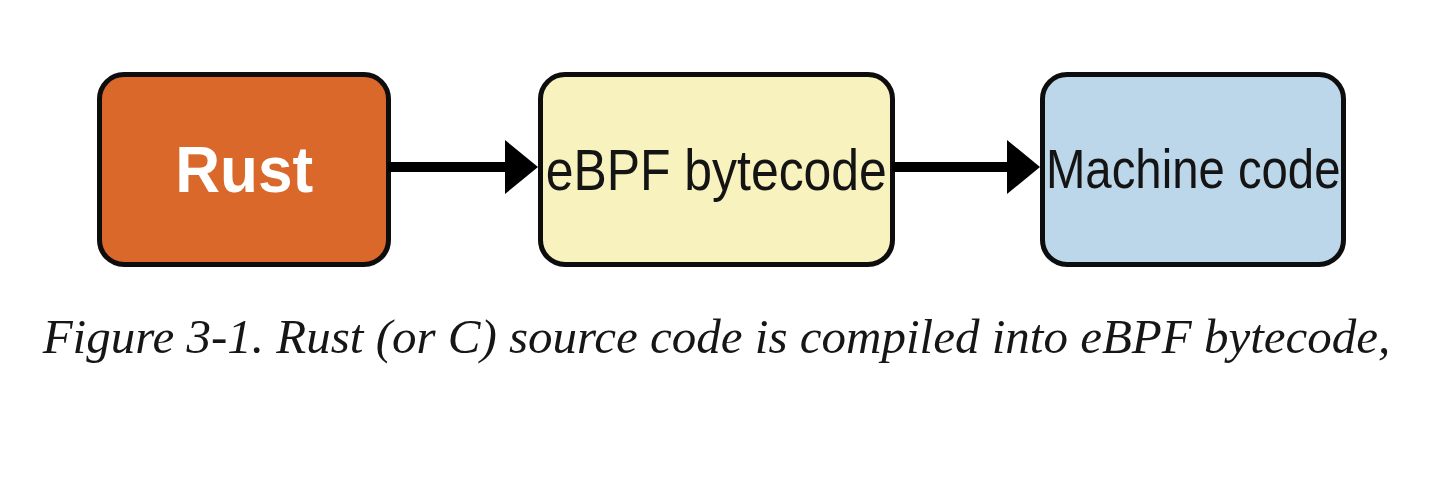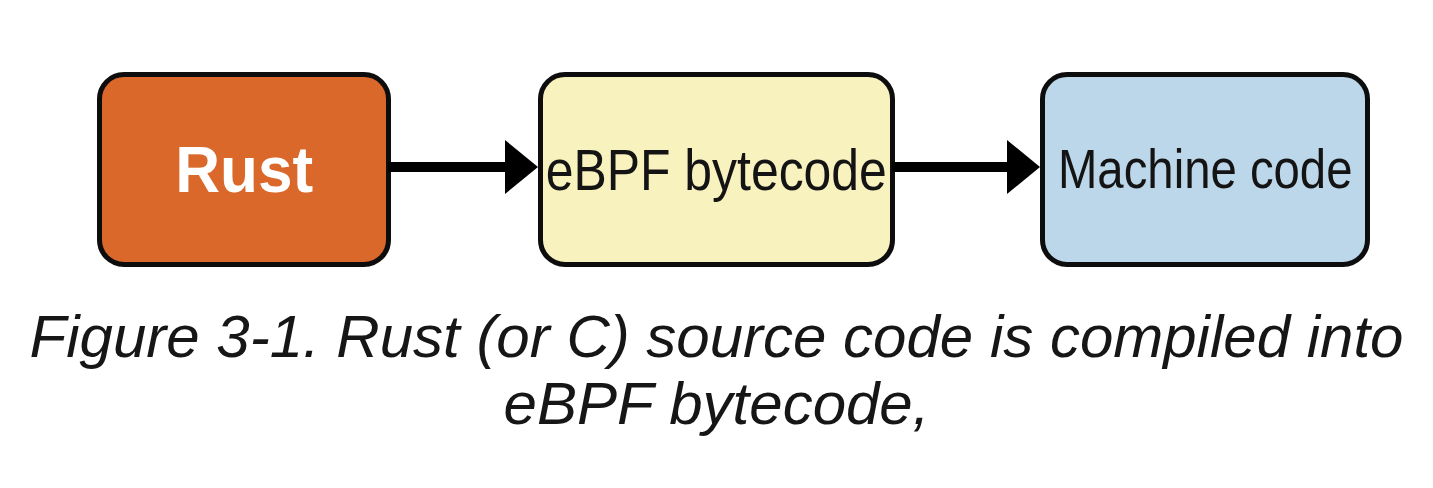--- a/index.html
+++ b/index.html
@@ -17,21 +17,21 @@
     height: 195px;
     box-sizing: border-box;
     border: 5px solid #0d0d0d;
     border-radius: 27px;
     display: flex;
     align-items: center;
     justify-content: center;
   }
   .node-rust    { left: 97px;   width: 294px; }
   .node-ebpf    { left: 538px;  width: 357px; }
-  .node-machine { left: 1040px; width: 330px; }
+  .node-machine { left: 1040px; width: 306px; }
   .node-label {
     display: inline-block;
     white-space: nowrap;
     line-height: 1;
   }
   .rust-label {
     font-size: 64px;
     font-weight: bold;
     transform: scaleX(0.97);
   }
@@ -50,23 +50,23 @@
     top: 137px;
   }
   .arrow-1 { left: 388px; }
   .arrow-2 { left: 892px; }
   .caption {
     position: absolute;
     left: 0;
     right: 0;
     top: 303px;
     text-align: center;
-    font-family: Liberation Sans, sans-serif;
+    font-family: Liberation Serif, serif;
     font-style: italic;
-    font-size: 60px;
+    font-size: 49px;
     line-height: 67px;
     color: #161616;
   }
   .caption-line { display: block; }
 </style>
 </head>
 <body>
 
 <div class="stage">
 

